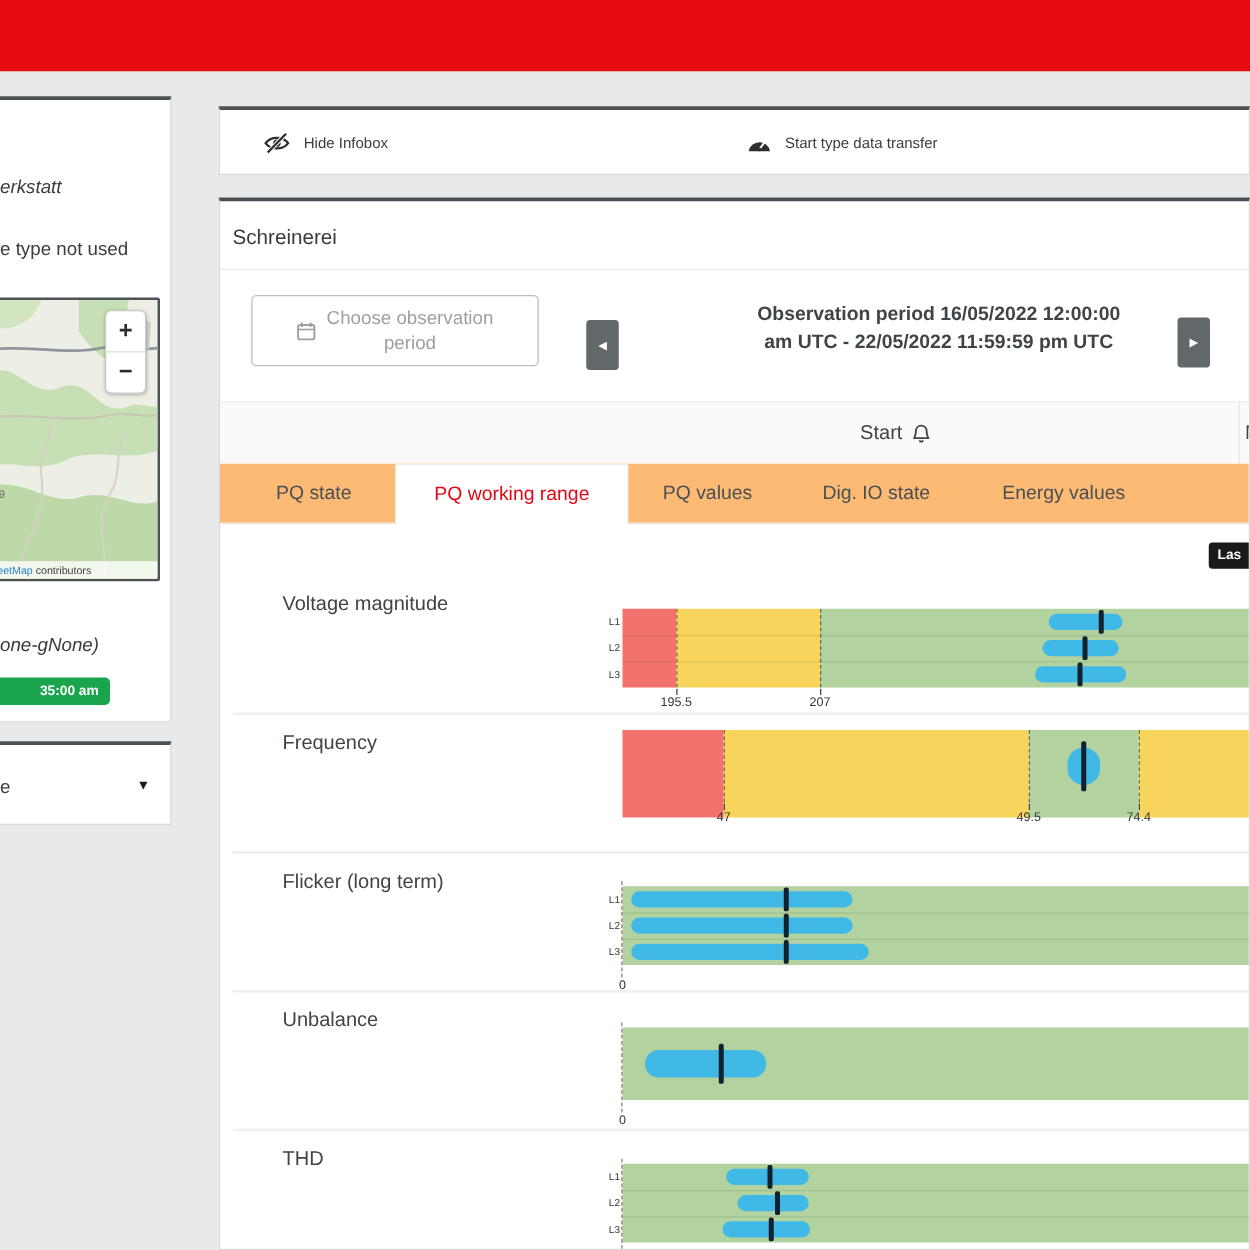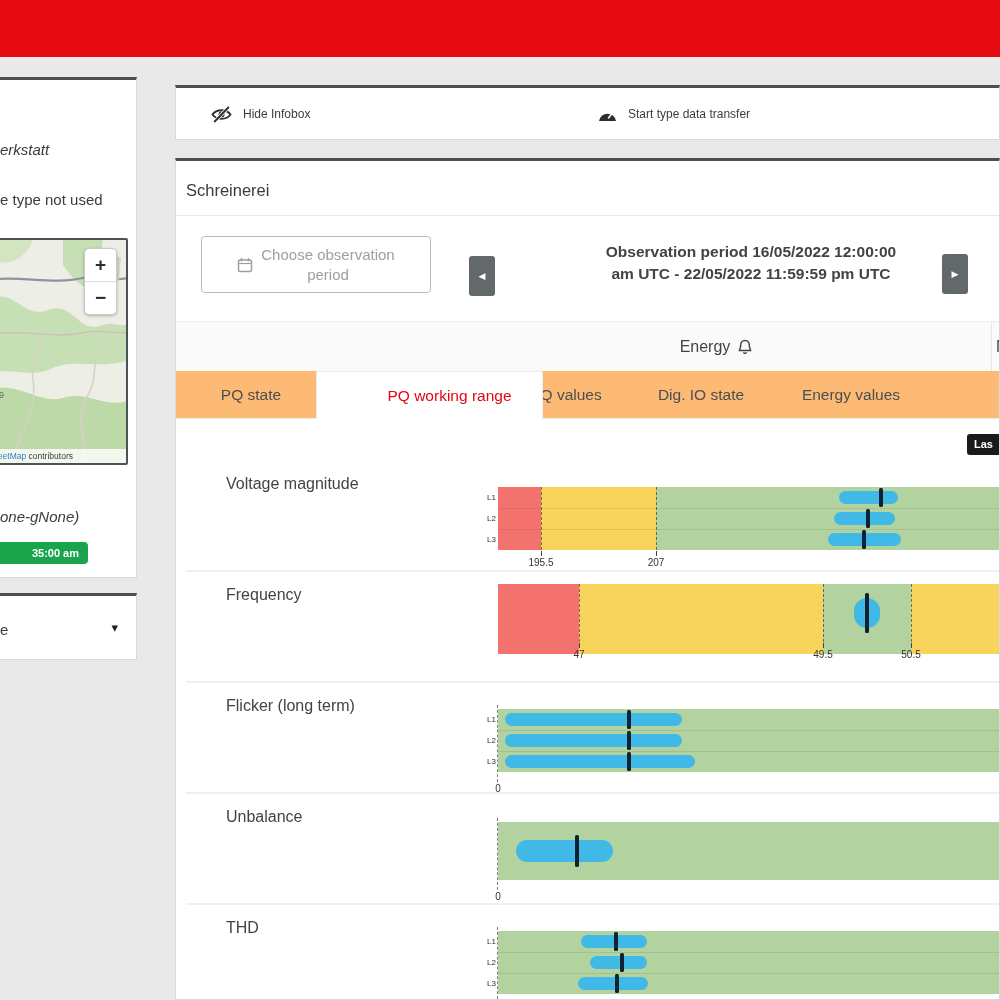--- a/index.html
+++ b/index.html
@@ -138,34 +138,34 @@
 
     <button class="navbtn prev"><span>◀</span></button>
     <div class="period">
       <div>Observation period 16/05/2022 12:00:00</div>
       <div>am UTC - 22/05/2022 11:59:59 pm UTC</div>
     </div>
     <button class="navbtn next"><span>▶</span></button>
 
     <div class="tabs">
       <div class="tab-events">
-        <span>Energy</span>
+        <span>Start</span>
         <svg class="icon" width="14" height="16" viewBox="0 0 14 16">
           <path d="M7,1.5 C9.6,1.5 11.3,3.5 11.3,6 C11.3,9.5 12.6,10.6 12.6,11.5 L1.4,11.5 C1.4,10.6 2.7,9.5 2.7,6 C2.7,3.5 4.4,1.5 7,1.5 Z" fill="none" stroke="#3f4447" stroke-width="1.5"></path>
           <path d="M5.5,13.3 a1.6,1.6 0 0 0 3,0" fill="none" stroke="#3f4447" stroke-width="1.4"></path>
         </svg>
       </div>
       <div class="tab-m">
           <span>M</span>
         </div>
     </div>
 
     <div class="subtabs">
       <div class="stab" style="left:35px;width:80px;">PQ state</div>
-      <div class="stab active" style="left:140px;width:185px;padding-left:40px;">PQ working range</div>
+      <div class="stab active" style="left:140px;width:185px;">PQ working range</div>
       <div class="stab" style="left:345px;width:90px;">PQ values</div>
       <div class="stab" style="left:470px;width:110px;">Dig. IO state</div>
       <div class="stab" style="left:615px;width:120px;">Energy values</div>
     </div>
 
     <div class="badge-black">Las</div>
 
     <div id="gauge-rows">
         <div class="grow" style="top: 300px;">
           <div class="glabel">Voltage magnitude</div>
@@ -200,21 +200,21 @@
             <div class="seg" style="left: 325px; width: 88px; background: rgb(178, 210, 160);"></div>
             <div class="seg" style="left: 413px; width: 90px; background: rgb(248, 212, 92);"></div>
             <div class="dash" style="left: 81px; height: 58px;"></div>
             <div class="stick" style="left: 81px; top: 59px; height: 5px;"></div>
             <div class="tlab" style="left: 59px; top: 65px;">47</div>
             <div class="dash" style="left: 325px; height: 58px;"></div>
             <div class="stick" style="left: 325px; top: 59px; height: 5px;"></div>
             <div class="tlab" style="left: 303px; top: 65px;">49.5</div>
             <div class="dash" style="left: 413px; height: 58px;"></div>
             <div class="stick" style="left: 413px; top: 59px; height: 5px;"></div>
-            <div class="tlab" style="left: 391px; top: 65px;">50.5</div>
+            <div class="tlab" style="left: 391px; top: 65px;">74.4</div>
             <div class="bar" style="left: 356px; width: 26px; height: 30px; top: 14px; border-radius: 15px;"></div>
             <div class="btick" style="left: 367px; height: 40px; top: 9px; background: rgb(16, 34, 47);"></div>
           </div>
         </div>
         <div class="grow" style="top: 522px;">
           <div class="glabel">Flicker (long term)</div>
           <div class="gauge" style="top: 26px; height: 63px;">
             <div class="seg" style="left: 0px; width: 503px; background: rgb(178, 210, 160);"></div>
             <div class="subline" style="top: 21px;"></div>
             <div class="subline" style="top: 42px;"></div>

